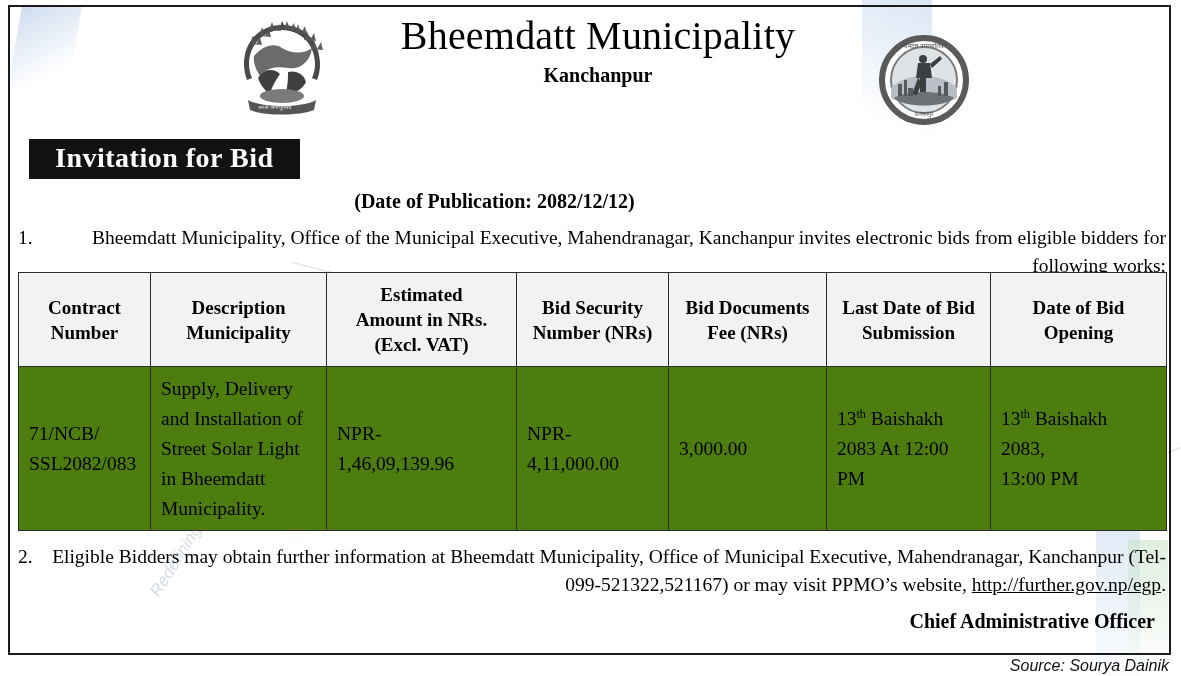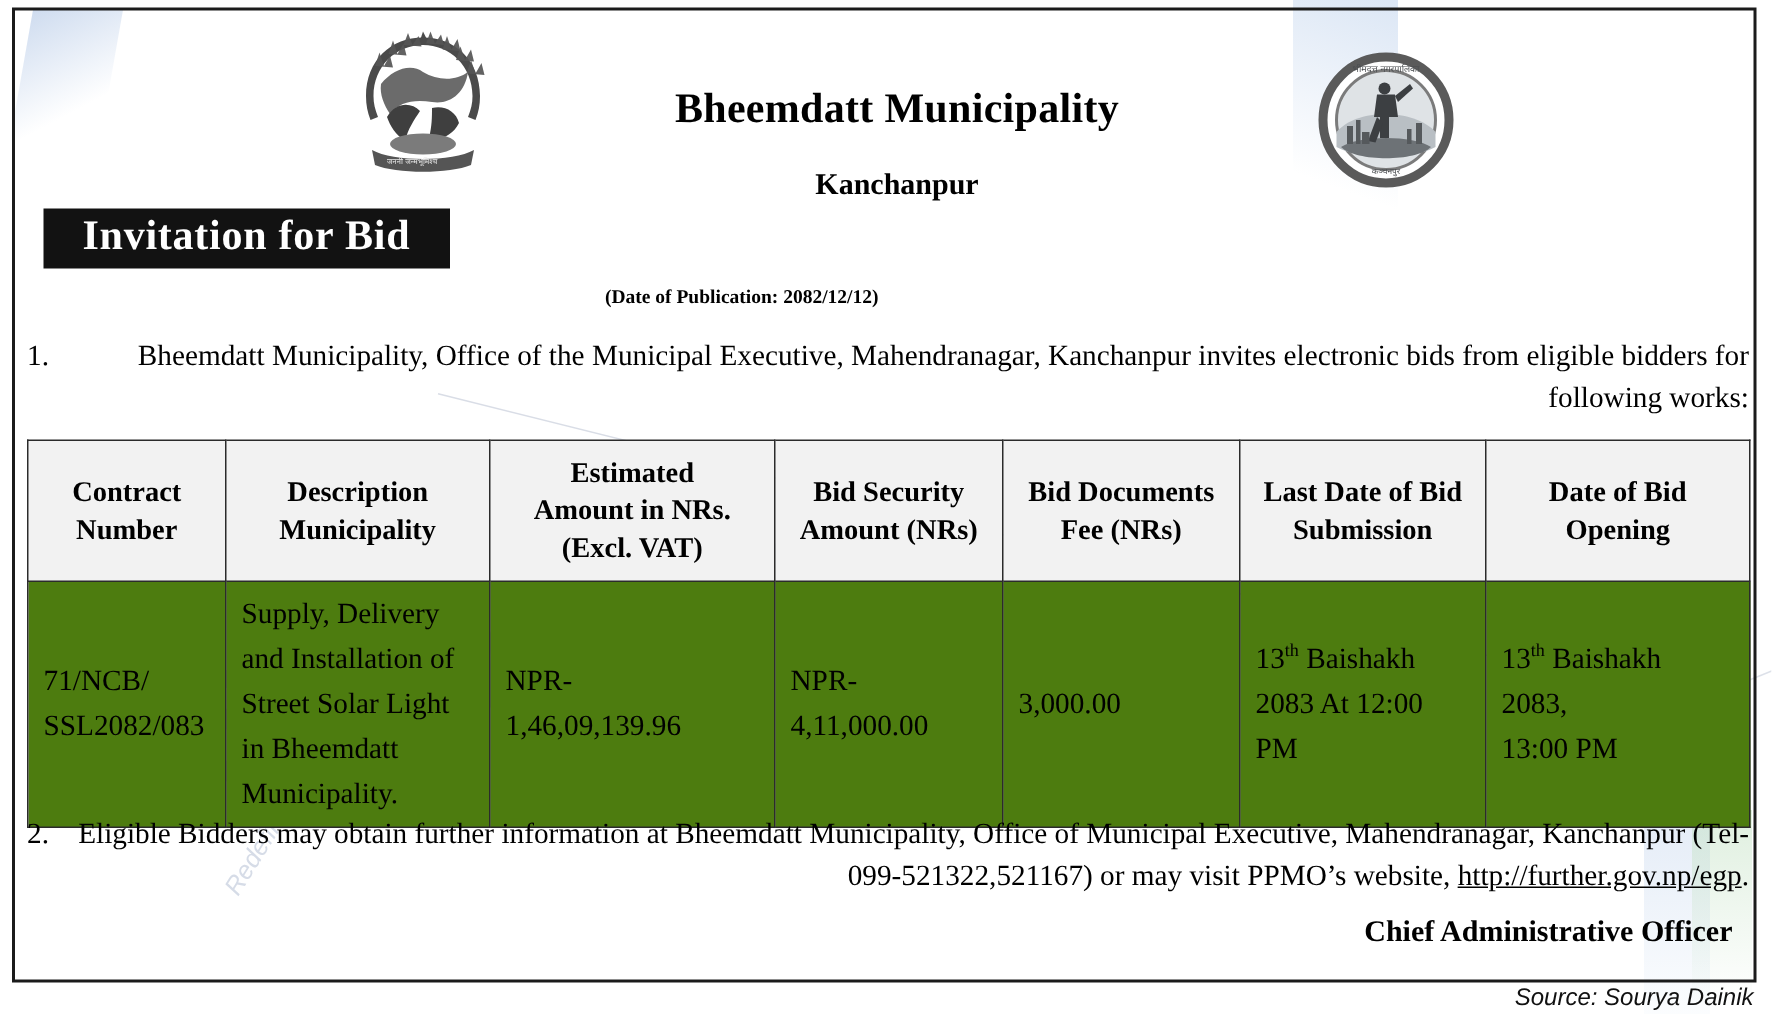--- a/index.html
+++ b/index.html
@@ -144,38 +144,37 @@
     height: 96px;
   }
   .title-block {
     position: absolute;
     left: 330px;
     top: 0px;
     width: 520px;
     text-align: center;
   }
   .title-main {
-    font-size: 28px;
-    font-weight: bold;
+    font-size: 40px;
+    font-weight: normal;
     line-height: 48px;
     letter-spacing: .2px;
     white-space: nowrap;
-    margin-top: 37px;
   }
   .title-sub {
     font-size: 31px;
     font-weight: bold;
     line-height: 38px;
     white-space: nowrap;
   }
   .title-city {
     font-size: 20px;
     font-weight: bold;
     line-height: 26px;
-    margin-top: 13px;
+    margin-top: 2px;
   }
 
   
   #banner-wrap {
     position: absolute;
     left: 0;
     top: 139px;
     width: 1181px;
     text-align: left;
     margin-left: 29px;
@@ -188,21 +187,21 @@
     font-weight: bold;
     padding: 3px 26px 5px 26px;
     letter-spacing: .5px;
   }
   #pubdate {
     position: absolute;
     left: 0;
     top: 190px;
     width: 989px;
     text-align: center;
-    font-size: 13px;
+    font-size: 20px;
     font-weight: bold;
   }
 
   
   .para {
     position: absolute;
     font-size: 19.5px;
     line-height: 28px;
   }
   .para .num {
@@ -226,21 +225,21 @@
     width: 1148px;
   }
   .link-underline {
     text-decoration: underline;
   }
 
   
   #bid-table {
     position: absolute;
     left: 18px;
-    top: 293px;
+    top: 272px;
     width: 1148px;
     border-collapse: collapse;
     table-layout: fixed;
   }
   #bid-table th, #bid-table td {
     border: 1.6px solid #2b2b2b;
     vertical-align: middle;
     padding: 6px 10px;
     box-sizing: border-box;
   }
@@ -398,21 +397,21 @@
           <span>Description</span><br>
           <span>Municipality</span>
         </th>
         <th>
           <span>Estimated</span><br>
           <span>Amount in NRs.</span><br>
           <span>(Excl. VAT)</span>
         </th>
         <th>
           <span>Bid Security</span><br>
-          <span>Amount (NRs)</span>
+          <span>Number (NRs)</span>
         </th>
         <th>
           <span>Bid Documents</span><br>
           <span>Fee (NRs)</span>
         </th>
         <th>
           <span>Last Date of Bid</span><br>
           <span>Submission</span>
         </th>
         <th>

